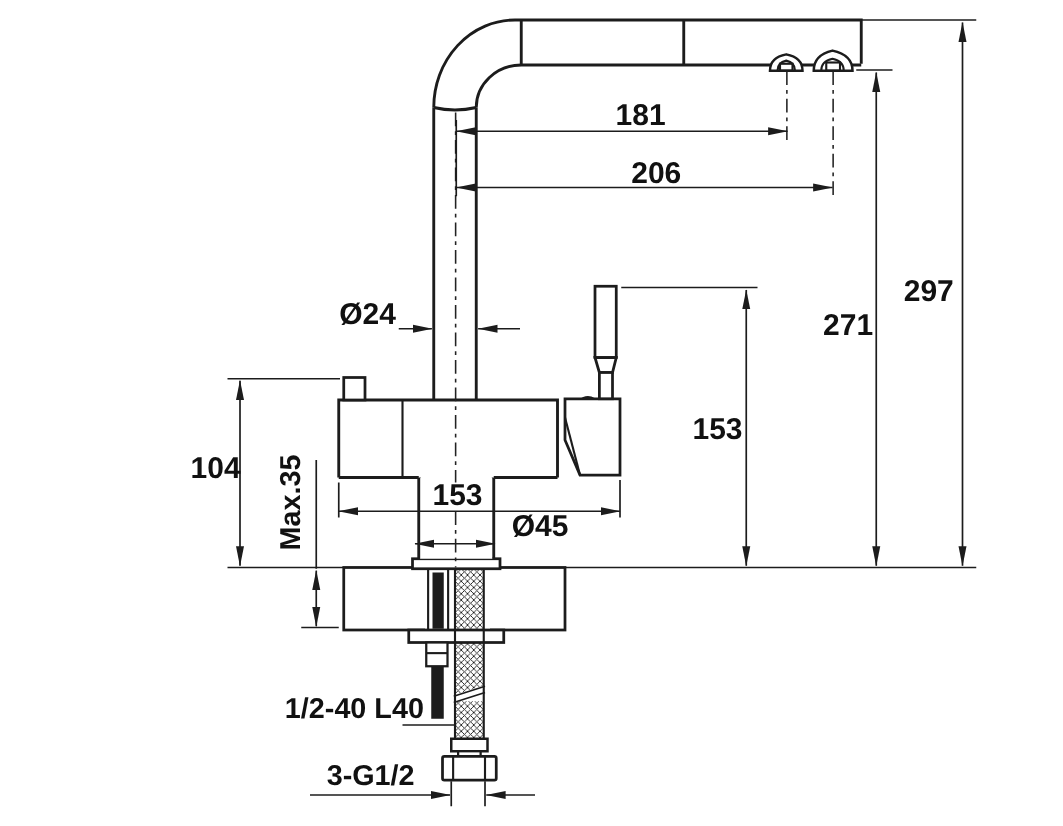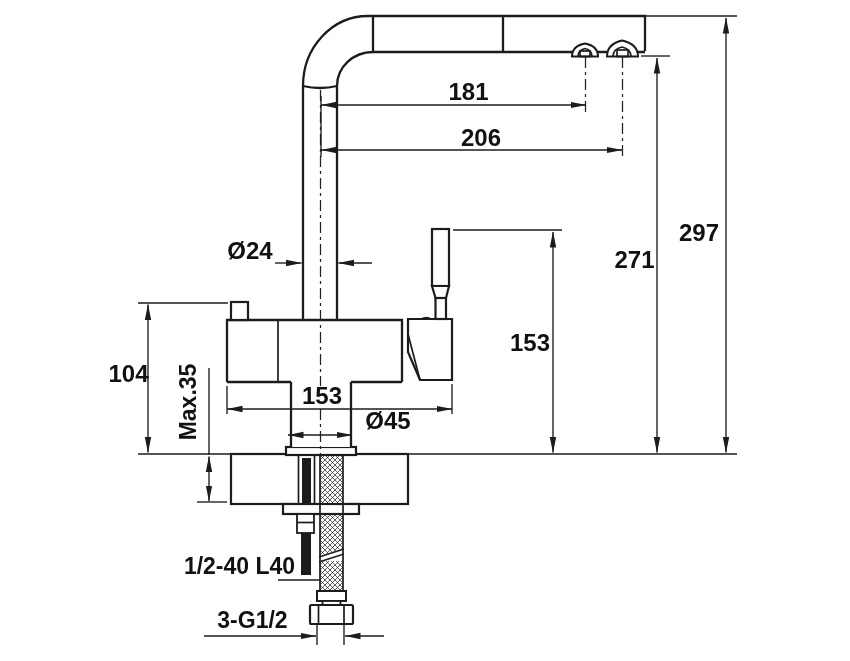--- a/index.html
+++ b/index.html
@@ -1,17 +1,17 @@
 <!DOCTYPE html>
 <html><head>
 <meta charset="utf-8">
 <style>
   html,body{margin:0;padding:0;background:#fff;}
   .canvas{position:relative;width:766px;height:661px;background:#ffffff;overflow:hidden;
-          font-family:"Liberation Sans",sans-serif;}
+          font-family:"Liberation Sans",sans-serif;margin-left:44px;}
   svg{position:absolute;left:0;top:0;}
   .obj{stroke:#1c1c1c;fill:none;stroke-width:2.3;stroke-linecap:butt;stroke-linejoin:miter;}
   .obj-thin{stroke:#1c1c1c;fill:none;stroke-width:1.7;}
   .obj-fill{fill:#ffffff;stroke:#1c1c1c;stroke-width:2.2;}
   .whitefill{fill:#ffffff;stroke:none;}
   .blackfill{fill:#1c1c1c;stroke:none;}
   .dim{stroke:#1c1c1c;fill:none;stroke-width:1.35;}
   .cl{stroke:#222;fill:none;stroke-width:1.25;stroke-dasharray:11 4 3 4;}
   .dimtxt{fill:#111;font-weight:bold;font-size:24px;text-anchor:middle;}
   .dimtxt2{fill:#111;font-weight:bold;font-size:23px;text-anchor:middle;}

